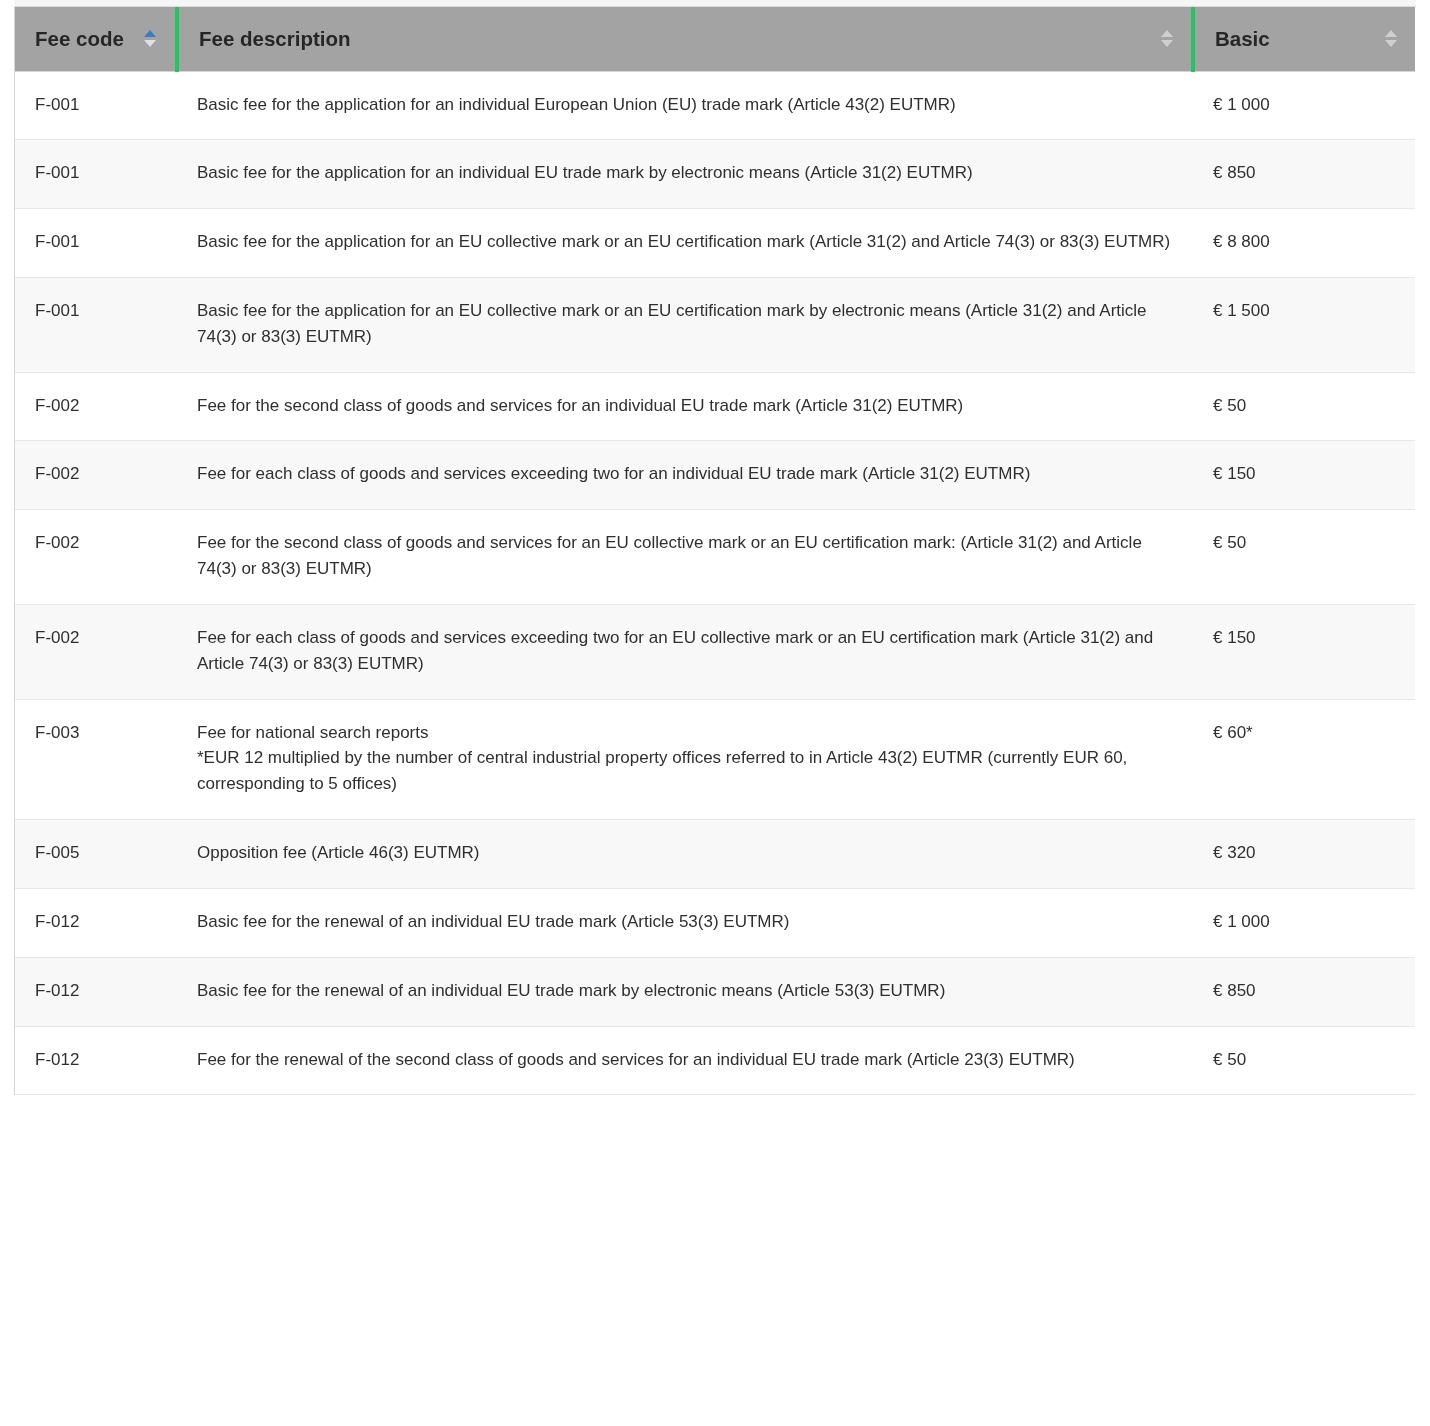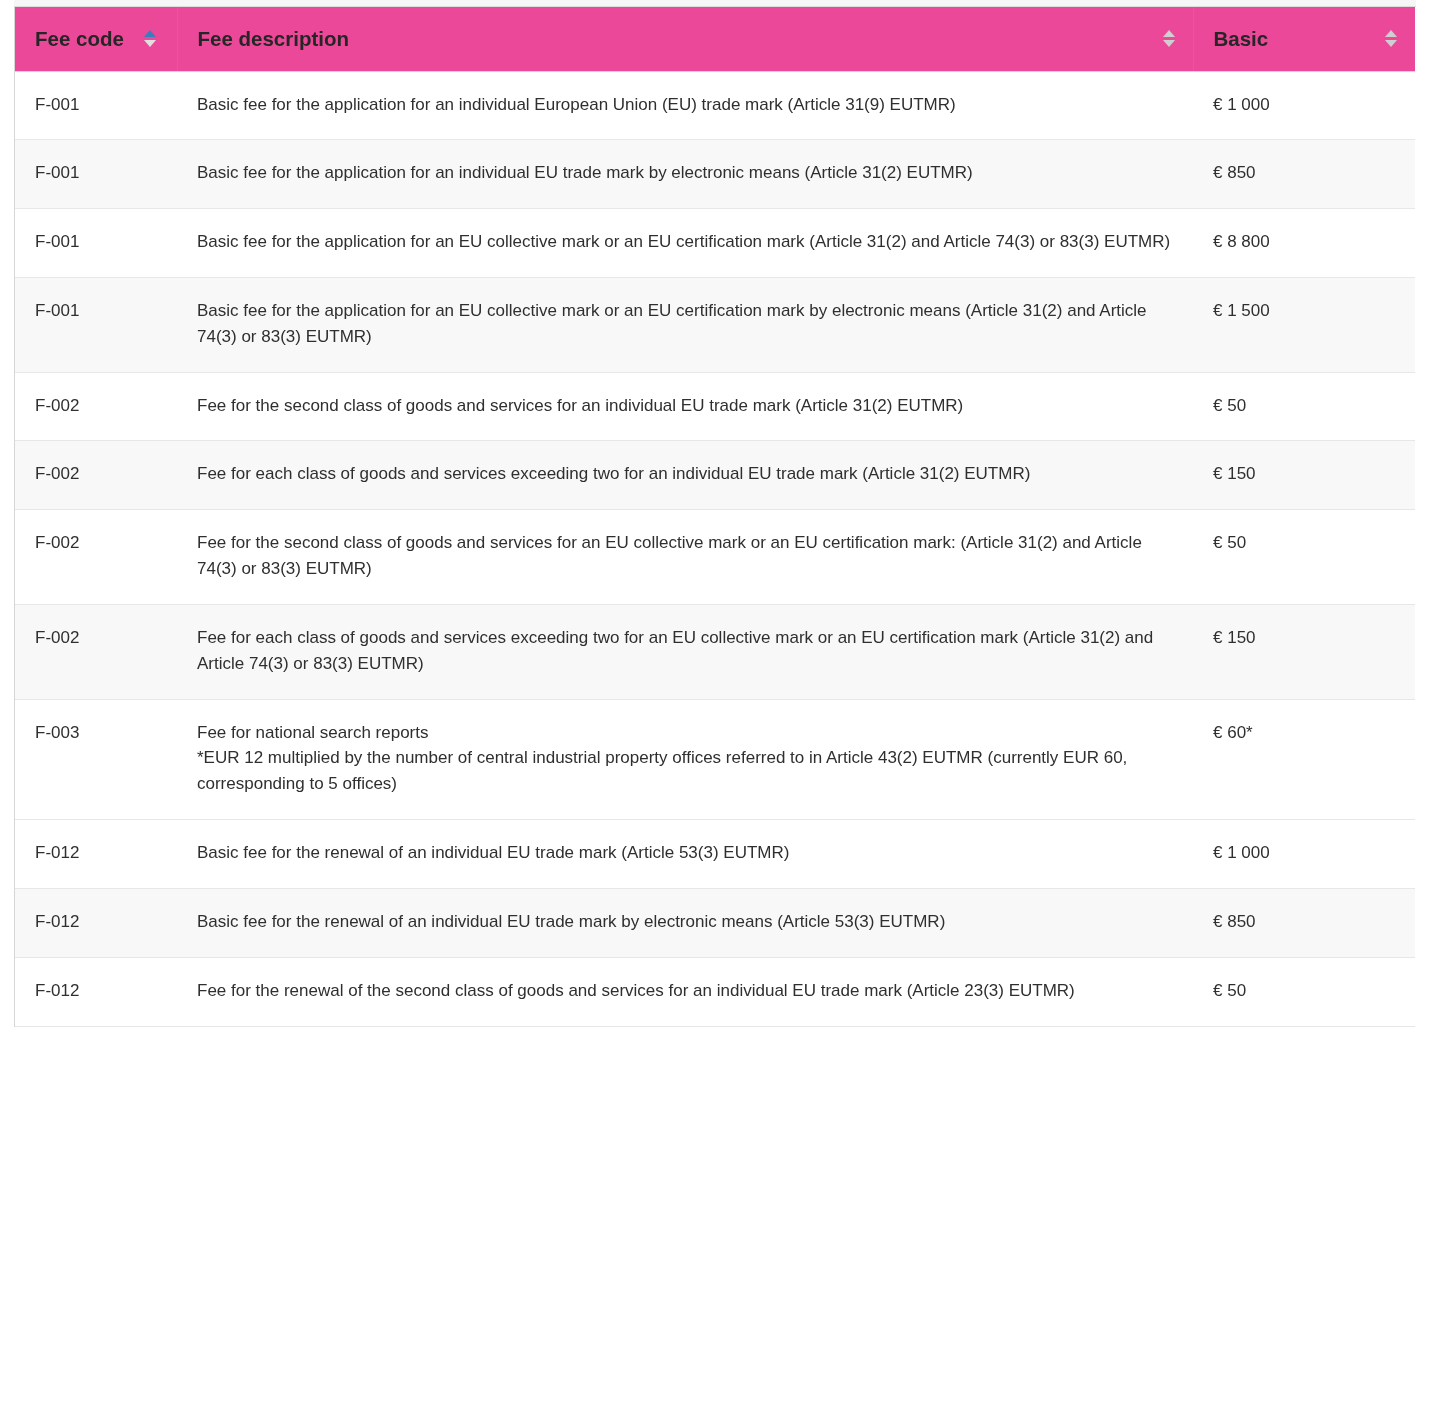--- a/index.html
+++ b/index.html
@@ -34,35 +34,35 @@
     width: 100%;
     border-collapse: collapse;
     table-layout: fixed;
   }
 
   
   thead tr {
     background: #f7f7f7;
   }
   thead th {
-    background: #ec4899;
+    background: #a3a3a3;
     border-bottom: 1px solid #d6d6d6;
     padding: 17px 18px 17px 20px;
     text-align: center;
     vertical-align: middle;
     font-size: 20.5px;
     font-weight: bold;
     color: #262626;
     position: relative;
     box-sizing: border-box;
     height: 64px;
   }
   thead th.th-desc,
   thead th.th-amount {
-    border-left: 1px solid #22c55e;
+    border-left: 4px solid #22c55e;
   }
 
   .th-inner {
     display: flex;
     align-items: center;
     justify-content: space-between;
     width: 100%;
   }
   .th-label {
     white-space: nowrap;
@@ -160,21 +160,21 @@
               <span class="tri tri-up"></span>
               <span class="tri tri-down"></span>
             </span>
           </div>
         </th>
       </tr>
     </thead>
     <tbody id="fee-table-body">
         <tr class="odd">
           <td class="c-code">F-001</td>
-          <td class="c-desc">Basic fee for the application for an individual European Union (EU) trade mark (Article 31(9) EUTMR)</td>
+          <td class="c-desc">Basic fee for the application for an individual European Union (EU) trade mark (Article 43(2) EUTMR)</td>
           <td class="c-amount">€ 1 000</td>
         </tr>
         <tr class="even">
           <td class="c-code">F-001</td>
           <td class="c-desc">Basic fee for the application for an individual EU trade mark by electronic means (Article 31(2) EUTMR)</td>
           <td class="c-amount">€ 850</td>
         </tr>
         <tr class="odd">
           <td class="c-code">F-001</td>
           <td class="c-desc">Basic fee for the application for an EU collective mark or an EU certification mark (Article 31(2) and Article 74(3) or 83(3) EUTMR)</td>
@@ -206,20 +206,25 @@
           <td class="c-amount">€ 150</td>
         </tr>
         <tr class="odd">
           <td class="c-code">F-003</td>
           <td class="c-desc">
             <span class="desc-line">Fee for national search reports</span>
             <span class="desc-line">*EUR 12 multiplied by the number of central industrial property offices referred to in Article 43(2) EUTMR (currently EUR 60, corresponding to 5 offices)</span>
           </td>
           <td class="c-amount">€ 60*</td>
         </tr>
+        <tr class="even">
+          <td class="c-code">F-005</td>
+          <td class="c-desc">Opposition fee (Article 46(3) EUTMR)</td>
+          <td class="c-amount">€ 320</td>
+        </tr>
         <tr class="odd">
           <td class="c-code">F-012</td>
           <td class="c-desc">Basic fee for the renewal of an individual EU trade mark (Article 53(3) EUTMR)</td>
           <td class="c-amount">€ 1 000</td>
         </tr>
         <tr class="even">
           <td class="c-code">F-012</td>
           <td class="c-desc">Basic fee for the renewal of an individual EU trade mark by electronic means (Article 53(3) EUTMR)</td>
           <td class="c-amount">€ 850</td>
         </tr>

